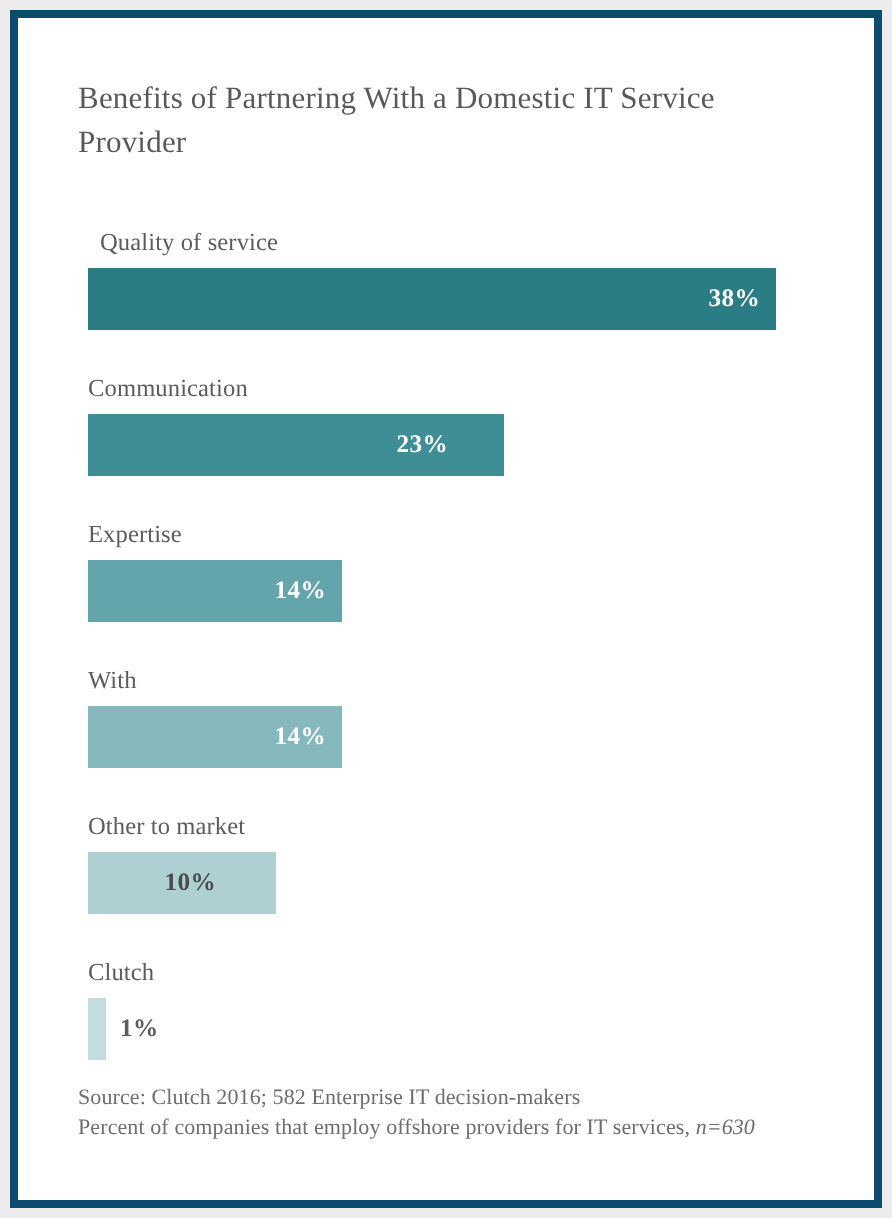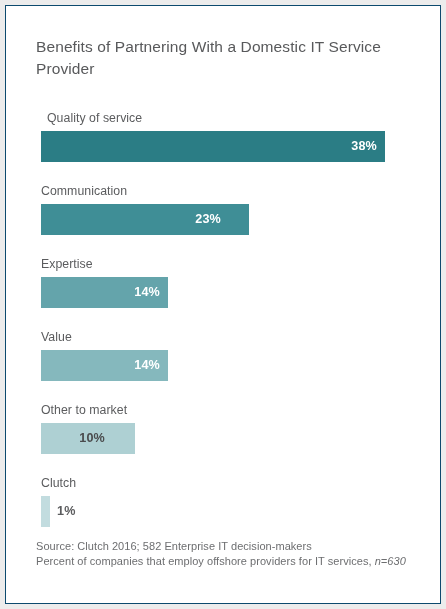--- a/index.html
+++ b/index.html
@@ -7,21 +7,22 @@
     width:446px; height:609px;
     background:#ececec;
     font-family:"Liberation Sans", sans-serif;
     -webkit-font-smoothing:antialiased;
   }
   #card {
     position:absolute;
     left:5px; top:5px;
     width:436px; height:599px;
     background:#ffffff;
-    border:1px solid #0c4a6e;
+    border:4px solid #0c4a6e;
+    font-family:Liberation Serif, serif;
   }
   #title {
     position:absolute;
     left:30px; top:30px;
     width:370px;
     font-size:15.5px;
     line-height:22px;
     color:#58595b;
     letter-spacing:0.1px;
   }
@@ -104,21 +105,21 @@
       <div class="bar-value inside" style="left:0;width:188px;">23%</div>
     </div>
 
     <div class="row" style="top:146px;">
       <div class="cat-label">Expertise</div>
       <div class="bar" style="width:127px;background:#64a4ab;"></div>
       <div class="bar-value inside" style="left:0;width:127px;">14%</div>
     </div>
 
     <div class="row" style="top:219px;">
-      <div class="cat-label">Value</div>
+      <div class="cat-label">With</div>
       <div class="bar" style="width:127px;background:#85b8bd;"></div>
       <div class="bar-value inside" style="left:0;width:127px;">14%</div>
     </div>
 
     <div class="row" style="top:292px;">
       <div class="cat-label">Other to market</div>
       <div class="bar" style="width:94px;background:#aed0d3;"></div>
       <div class="bar-value inside-dark" style="left:0;width:72px;">10%</div>
     </div>
 

